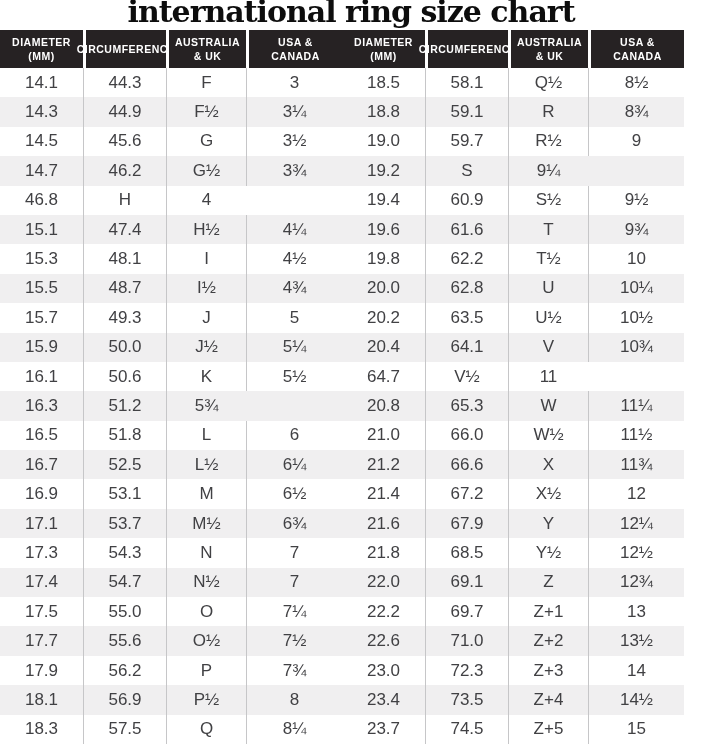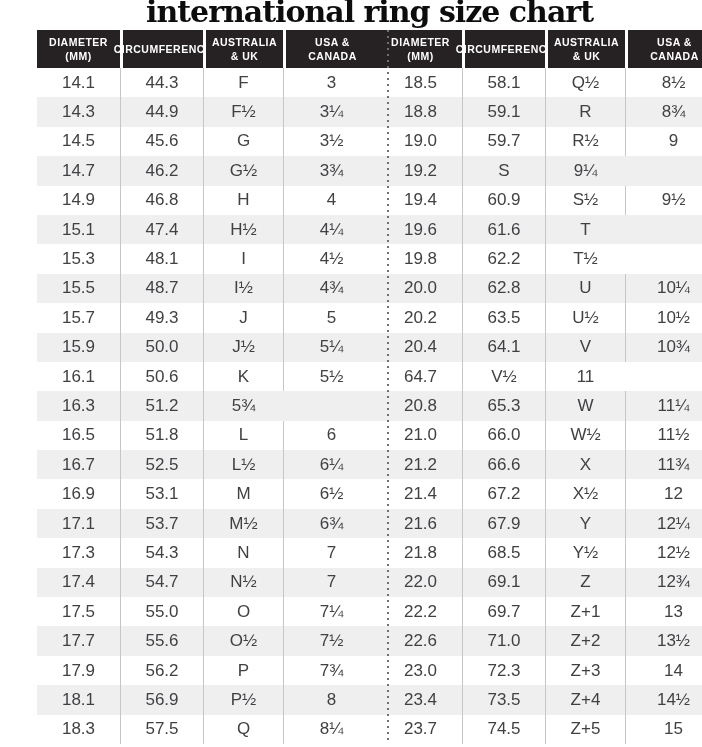--- a/index.html
+++ b/index.html
@@ -3,34 +3,33 @@
 <meta charset="utf-8">
 <style>
   * { margin:0; padding:0; box-sizing:border-box; }
   html,body { background:#ffffff; }
   .page {
     width:702px; height:747px;
     background:#ffffff;
     overflow:hidden;
     position:relative;
     font-family:"Liberation Sans", sans-serif;
-    padding-left:37px;
   }
   .title {
     height:33px;
     line-height:30px;
     text-align:center;
     font-family:"DejaVu Serif", serif;
     font-weight:800;
     font-size:30px;
     letter-spacing:-1px;
     color:#0d0d0d;
     margin-top:-3px;
   }
-  .tables { display:flex; width:626px; height:714px; }
+  .tables { display:flex; width:626px; height:714px;align-items:flex-end; }
   .table { width:342px; display:flex; flex-direction:column; }
   .thead {
     height:38px;
     display:grid;
     grid-template-columns:83px 83px 80px 96px;
   }
   .th {
     background:#262223;
     color:#ffffff;
     font-size:10.5px;
@@ -106,21 +105,20 @@
             <div class="cell">G</div>
             <div class="cell">3½</div>
           </div>
           <div class="row alt">
             <div class="cell">14.7</div>
             <div class="cell">46.2</div>
             <div class="cell">G½</div>
             <div class="cell">3¾</div>
           </div>
           <div class="row">
-            <div class="cell">14.9</div>
             <div class="cell">46.8</div>
             <div class="cell">H</div>
             <div class="cell">4</div>
           </div>
           <div class="row alt">
             <div class="cell">15.1</div>
             <div class="cell">47.4</div>
             <div class="cell">H½</div>
             <div class="cell">4¼</div>
           </div>
@@ -267,25 +265,27 @@
           <div class="row">
             <div class="cell">19.4</div>
             <div class="cell">60.9</div>
             <div class="cell">S½</div>
             <div class="cell">9½</div>
           </div>
           <div class="row alt">
             <div class="cell">19.6</div>
             <div class="cell">61.6</div>
             <div class="cell">T</div>
+            <div class="cell">9¾</div>
           </div>
           <div class="row">
             <div class="cell">19.8</div>
             <div class="cell">62.2</div>
             <div class="cell">T½</div>
+            <div class="cell">10</div>
           </div>
           <div class="row alt">
             <div class="cell">20.0</div>
             <div class="cell">62.8</div>
             <div class="cell">U</div>
             <div class="cell">10¼</div>
           </div>
           <div class="row">
             <div class="cell">20.2</div>
             <div class="cell">63.5</div>

